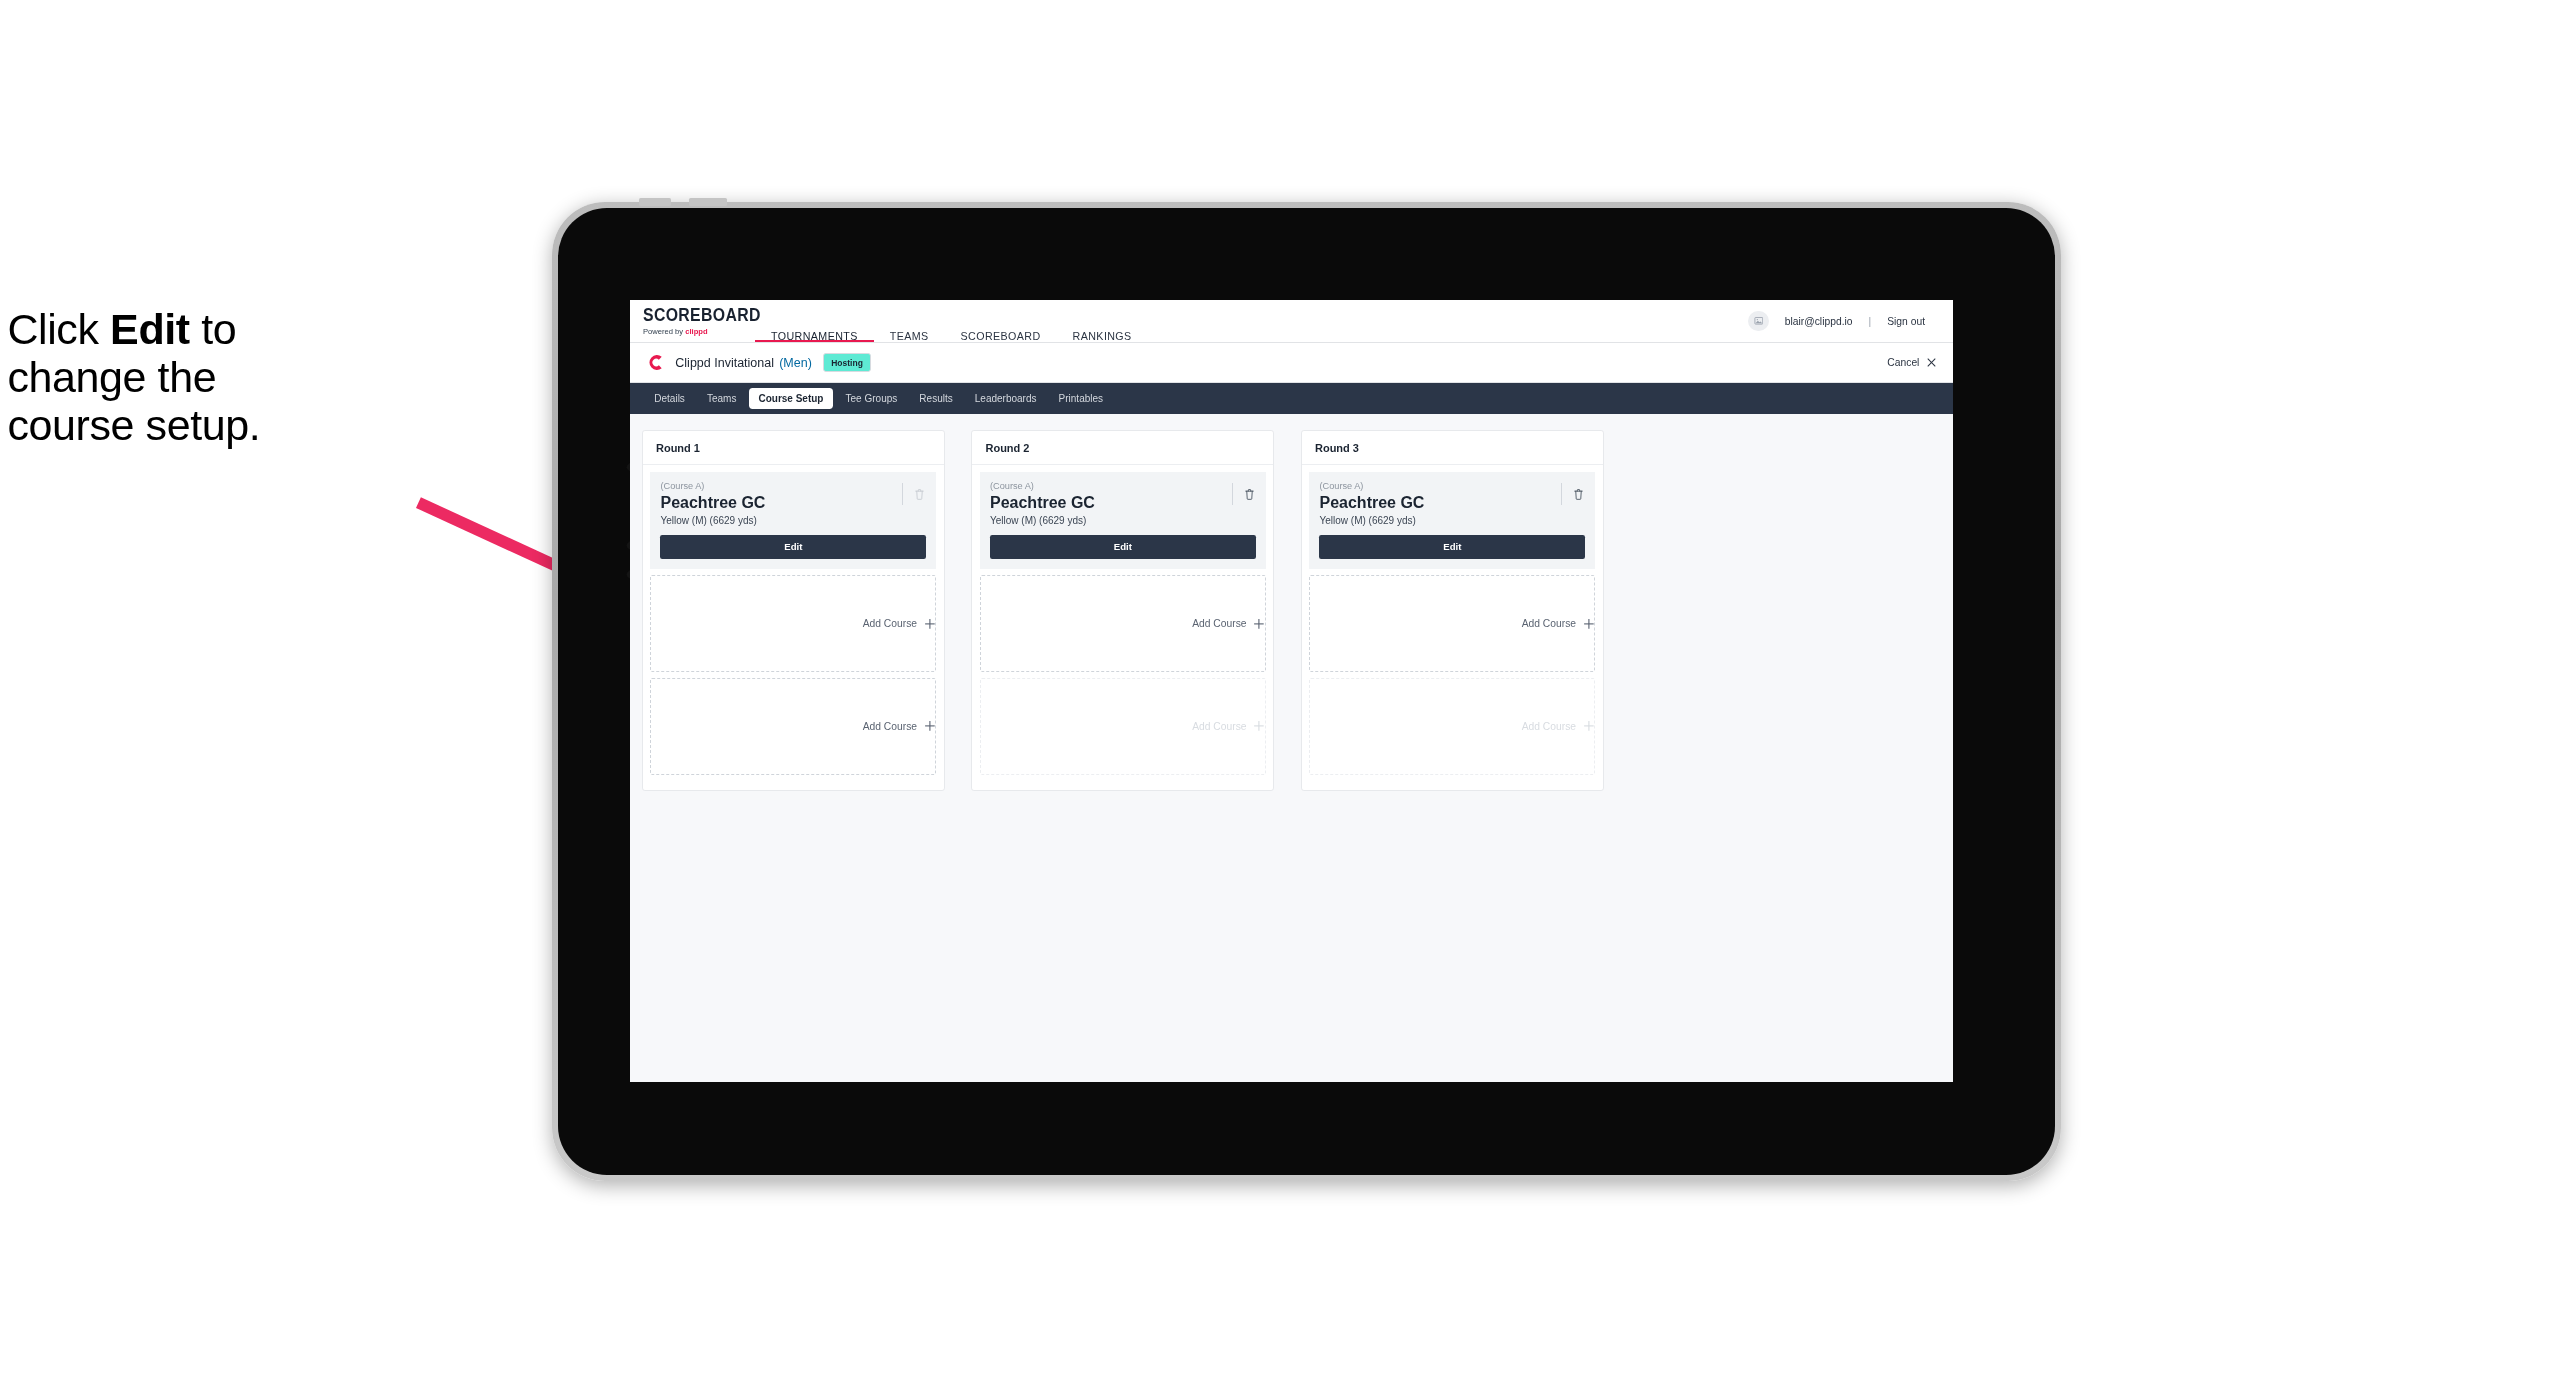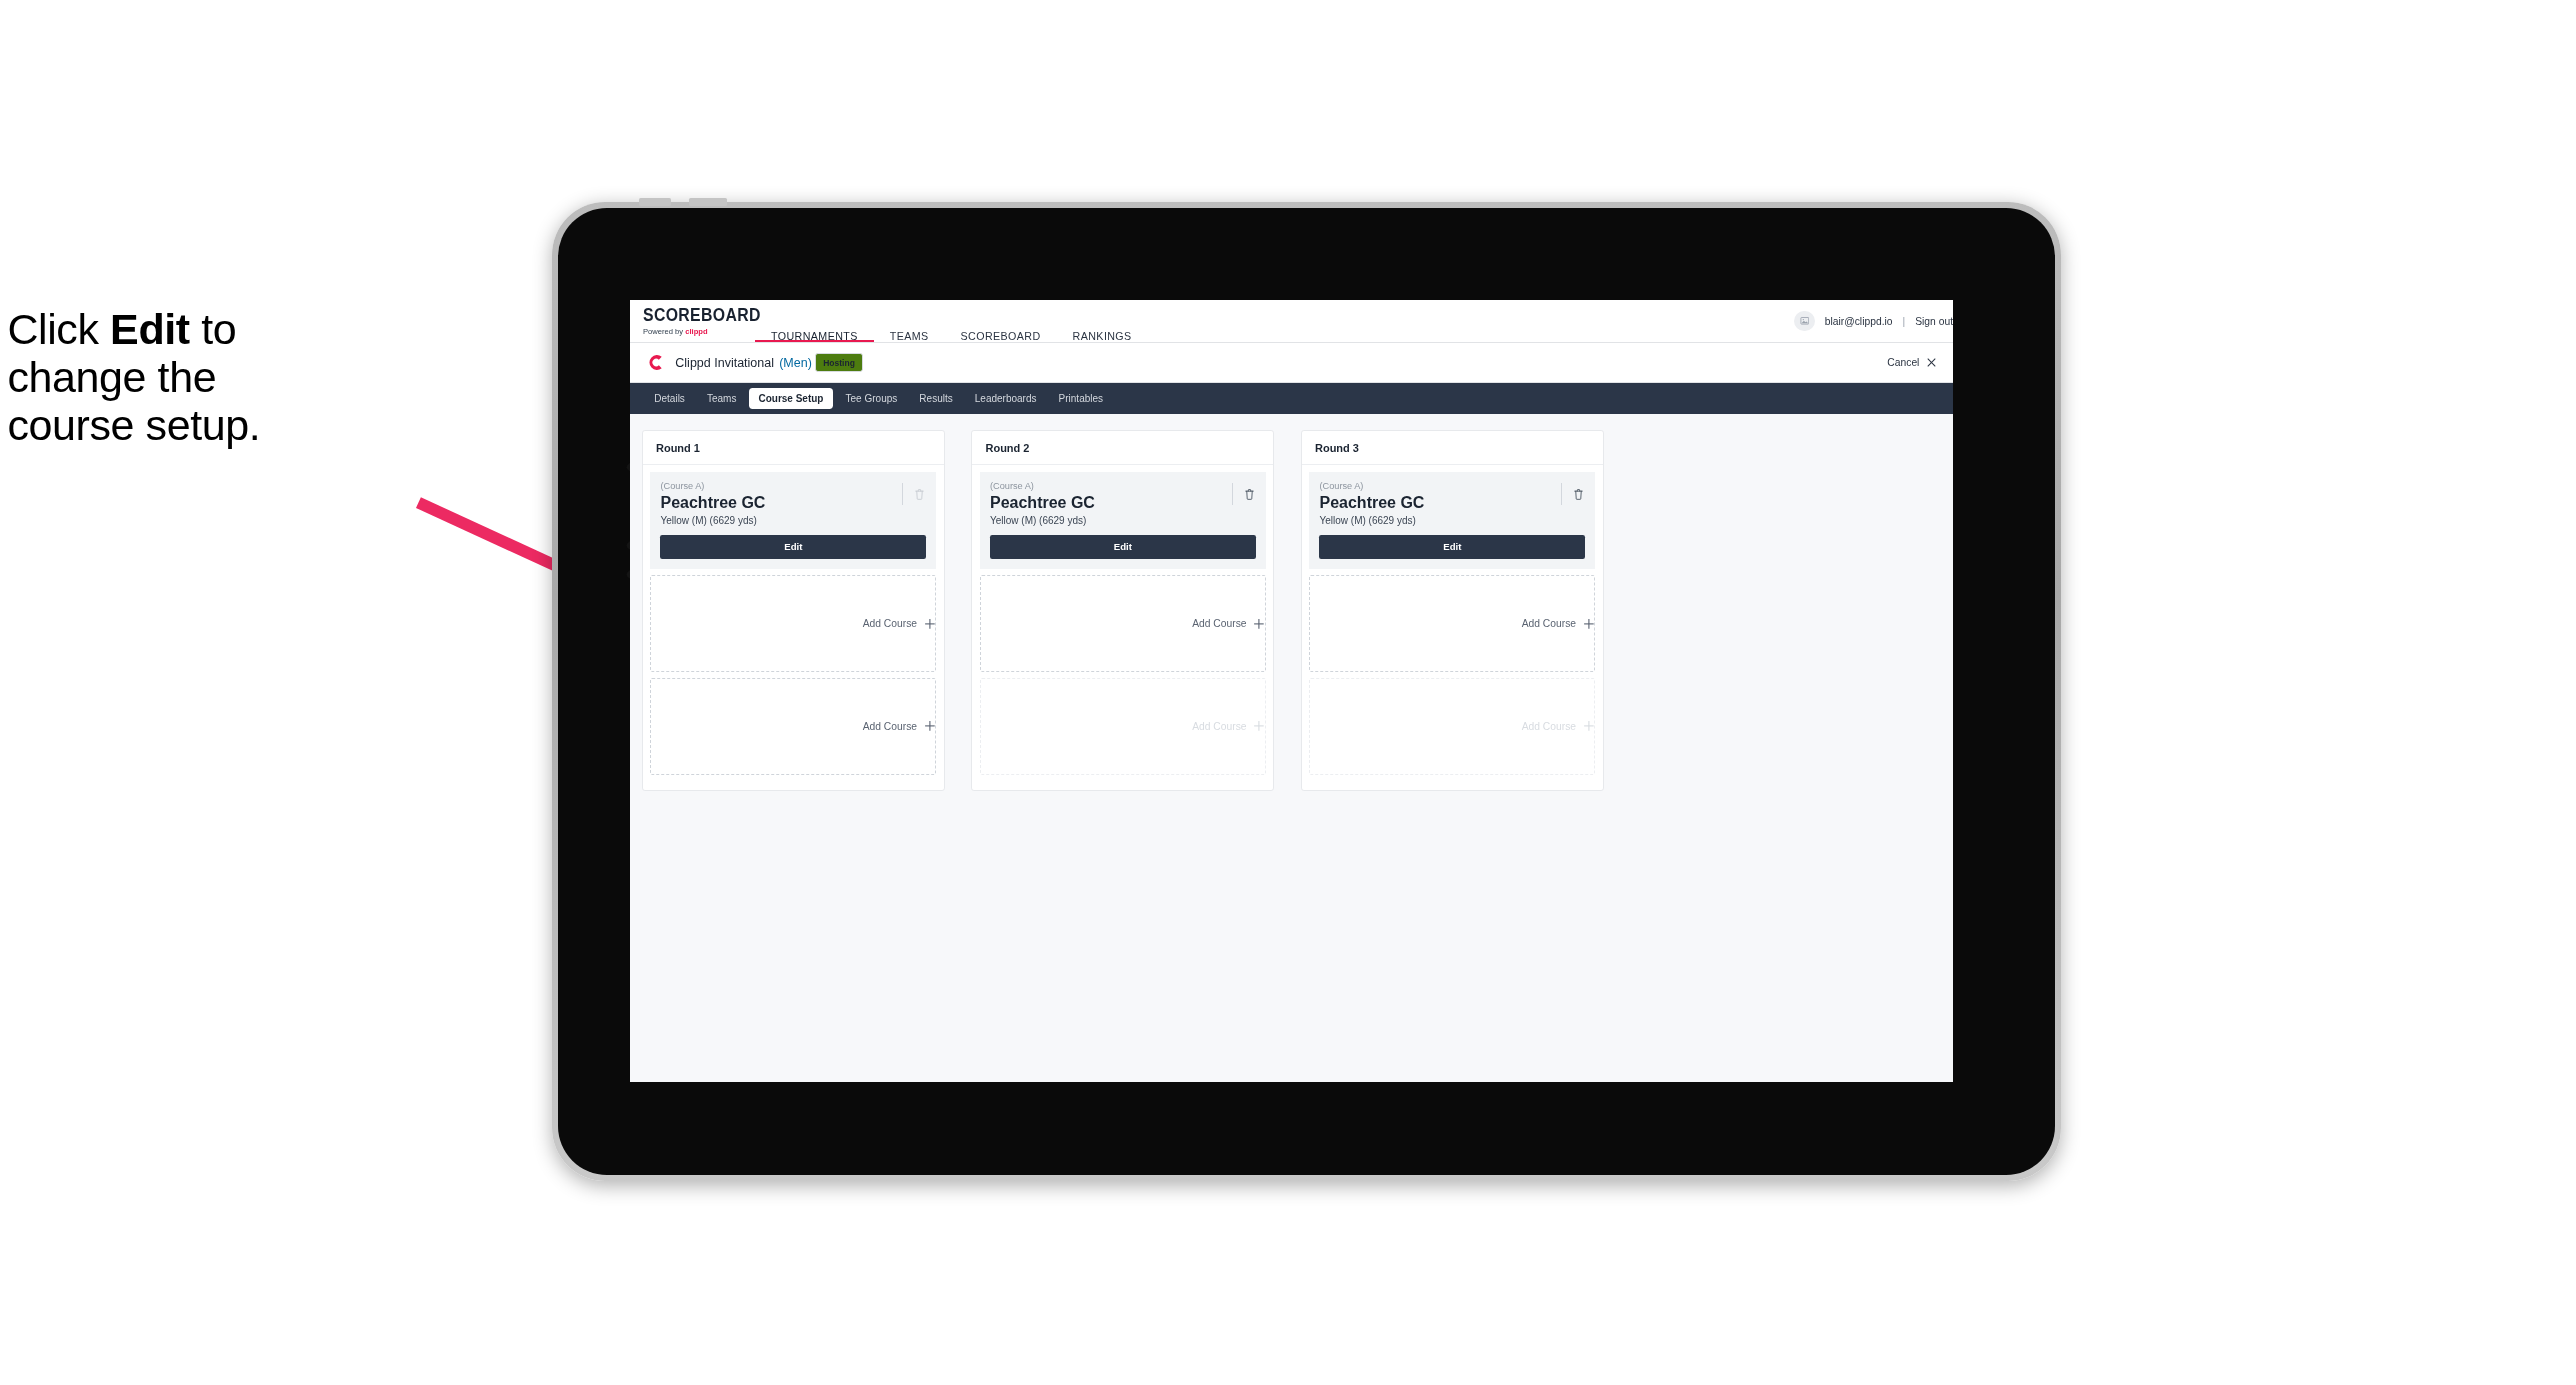--- a/index.html
+++ b/index.html
@@ -78,21 +78,21 @@
   .nav-item {
     display:flex; align-items:flex-end; padding: 0 16px;
     font-size: 10.7px; color:#2b3442; letter-spacing: 0.4px;
     cursor:pointer; position:relative;
   }
   .nav-item.active { color:#18212f; }
   .nav-item.active::after {
     content:""; position:absolute; left:0; right:0; bottom:0; height:2.2px; background:#e8194f;
   }
   .nav-right {
-    margin-left:auto; display:flex; align-items:center; gap:10px; padding-right:0;
+    margin-left:auto; display:flex; align-items:center; gap:16px; padding-right:28px;
     font-size: 10.3px; color:#2b3442;
   }
   .avatar {
     width:20.6px; height:20.6px; border-radius:50%; background:#eceef1;
     display:flex; align-items:center; justify-content:center;
   }
   .nav-right .sep { color:#9aa2ad; }
   .nav-right .link { cursor:pointer; }
 
   
@@ -100,22 +100,22 @@
     height: 40px; background:#fff; display:flex; align-items:center;
     border-bottom: 0.7px solid #e1e3e6; padding: 0 16px;
   }
   .c-mark {
     width: 19px; height: 19px; margin-right: 10.3px;
     display:flex; align-items:center; justify-content:center;
   }
   .t-name { font-size: 12.5px; color:#1b2431; font-weight:500; }
   .t-gender { font-size: 12.5px; color:#0369a1; margin-left: 5.2px; }
   .t-badge {
-    margin-left: 3px; border:0.7px solid #d7dbe0; border-radius:2.9px;
-    padding: 3.7px 7.4px; font-size: 8.5px; font-weight:700; color:#1b2431; background:#4d7c0f;
+    margin-left: 11px; border:0.7px solid #d7dbe0; border-radius:2.9px;
+    padding: 3.7px 7.4px; font-size: 8.5px; font-weight:700; color:#1b2431; background:#5eead4;
   }
   .t-right { margin-left:auto; display:flex; align-items:center; gap:6.6px; font-size:10.3px; color:#2b3442; cursor:pointer;}
 
   
   .tabs {
     height: 31px; background:#2b3648; display:flex; align-items:center; padding: 0 14.7px; gap: 2.9px;
   }
   .tab {
     font-size: 10px; color:#d4d8de; padding: 5.2px 9.6px; border-radius:3.7px; cursor:pointer; white-space:nowrap;
   }

